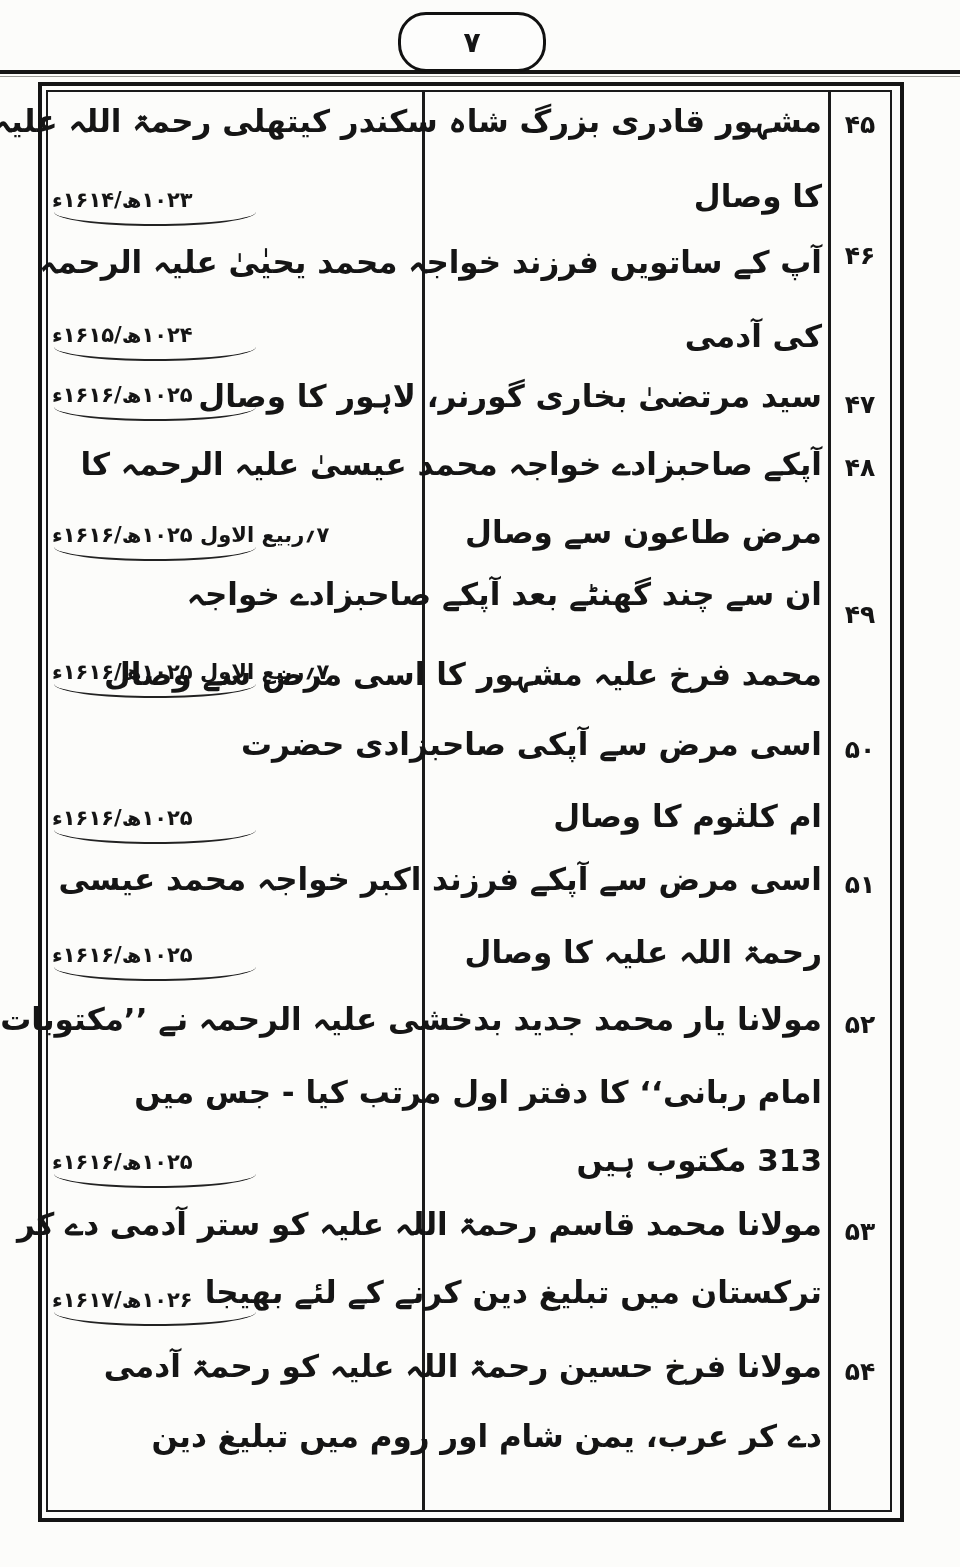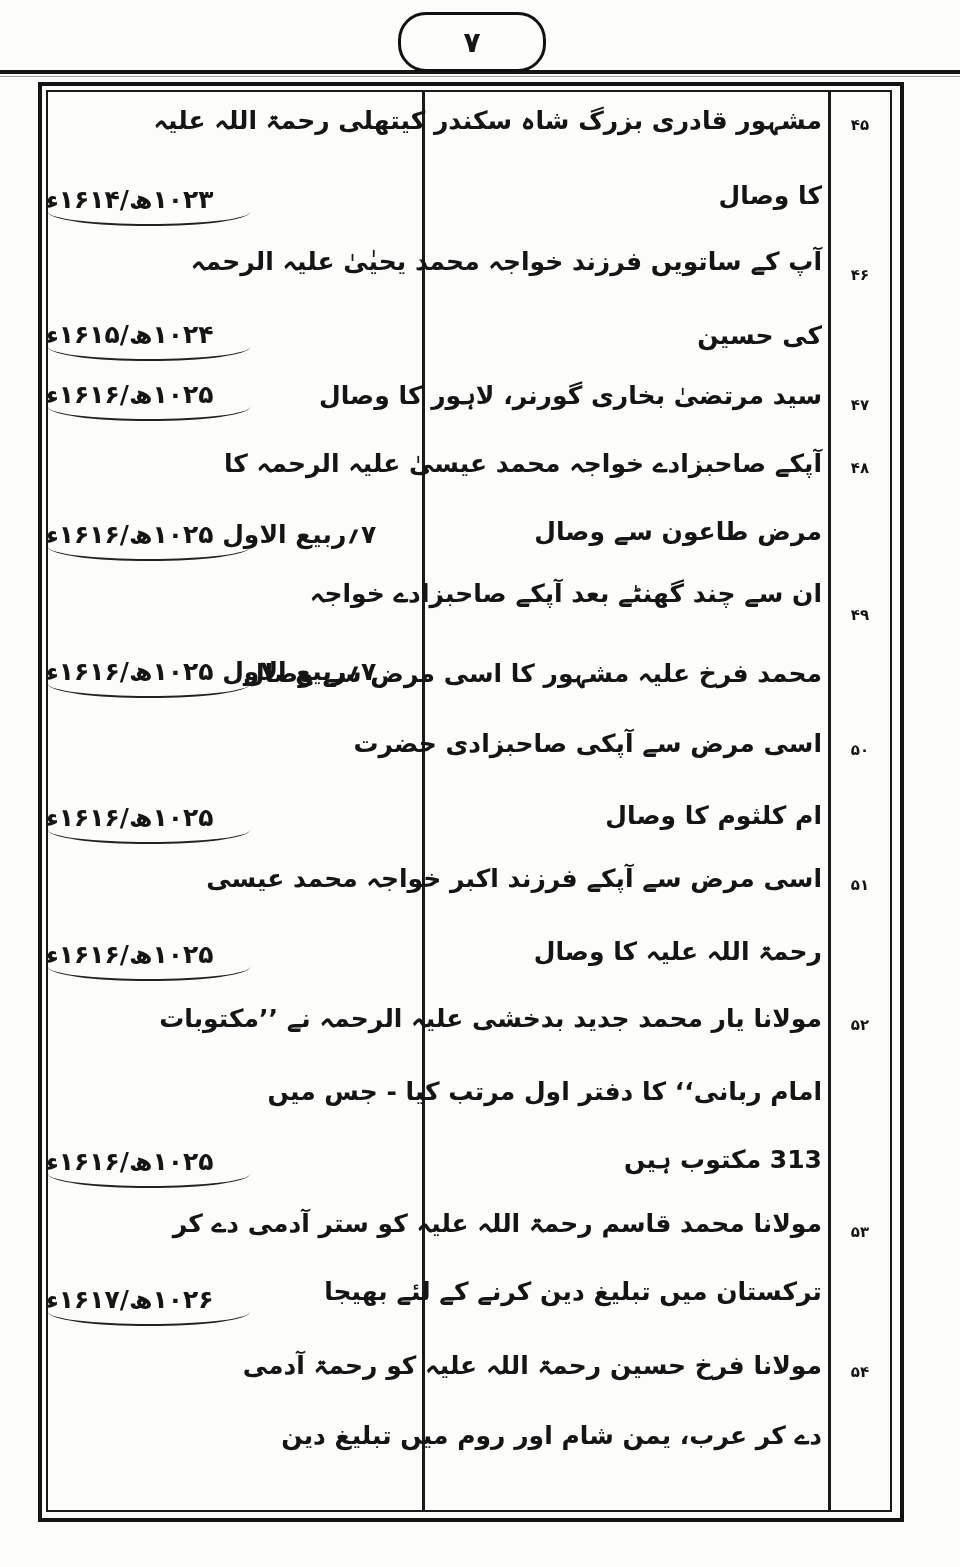--- a/index.html
+++ b/index.html
@@ -34,37 +34,37 @@
   }
 
   
   .vline{position:absolute;top:92px;height:1418px;width:2.5px;background:#1a1a1a;}
   .vline.numbers{left:828px;}
   .vline.dates{left:422px;}
 
   
   .num{
     position:absolute;left:832px;width:56px;height:44px;
-    text-align:center;font-size:15px;font-weight:bold;line-height:44px;
+    text-align:center;font-size:25px;font-weight:bold;line-height:44px;
   }
 
   
   .line{
     position:absolute;left:430px;width:392px;height:48px;
     direction:rtl;text-align:right;
-    font-size:25px;font-weight:bold;line-height:48px;
+    font-size:31px;font-weight:bold;line-height:48px;
     white-space:nowrap;
   }
   .line.cont{text-align:right;}
 
   
   .date{
-    position:absolute;left:46px;width:348px;height:40px;
+    position:absolute;left:52px;width:348px;height:40px;
     direction:rtl;text-align:left;
-    font-size:25px;font-weight:bold;line-height:40px;
+    font-size:21px;font-weight:bold;line-height:40px;
     white-space:nowrap;
   }
   .date::after{
     content:"";position:absolute;left:2px;bottom:-6px;height:12px;width:58%;
     border-bottom:2.5px solid #222;border-radius:0 0 50% 50%/0 0 100% 100%;
   }
 </style>
 </head>
 <body>
 
@@ -83,23 +83,23 @@
   <div class="vline dates"></div>
 
   <div>
     <div class="num" style="top:103px">۴۵</div>
     <div class="line" style="top:97px">مشہور قادری بزرگ شاہ سکندر کیتھلی رحمۃ اللہ علیہ</div>
     <div class="line cont" style="top:172px">کا وصال</div>
     <div class="date" style="top:180px">۱۰۲۳ھ/۱۶۱۴ء</div>
   </div>
 
   <div>
-    <div class="num" style="top:253px">۴۶</div>
+    <div class="num" style="top:234px">۴۶</div>
     <div class="line" style="top:238px">آپ کے ساتویں فرزند خواجہ محمد یحیٰیٰ علیہ الرحمہ</div>
-    <div class="line cont" style="top:312px">کی حسین</div>
+    <div class="line cont" style="top:312px">کی آدمی</div>
     <div class="date" style="top:315px">۱۰۲۴ھ/۱۶۱۵ء</div>
   </div>
 
   <div>
     <div class="num" style="top:383px">۴۷</div>
     <div class="line" style="top:372px">سید مرتضیٰ بخاری گورنر، لاہور کا وصال</div>
     <div class="date" style="top:375px">۱۰۲۵ھ/۱۶۱۶ء</div>
   </div>
 
   <div>

